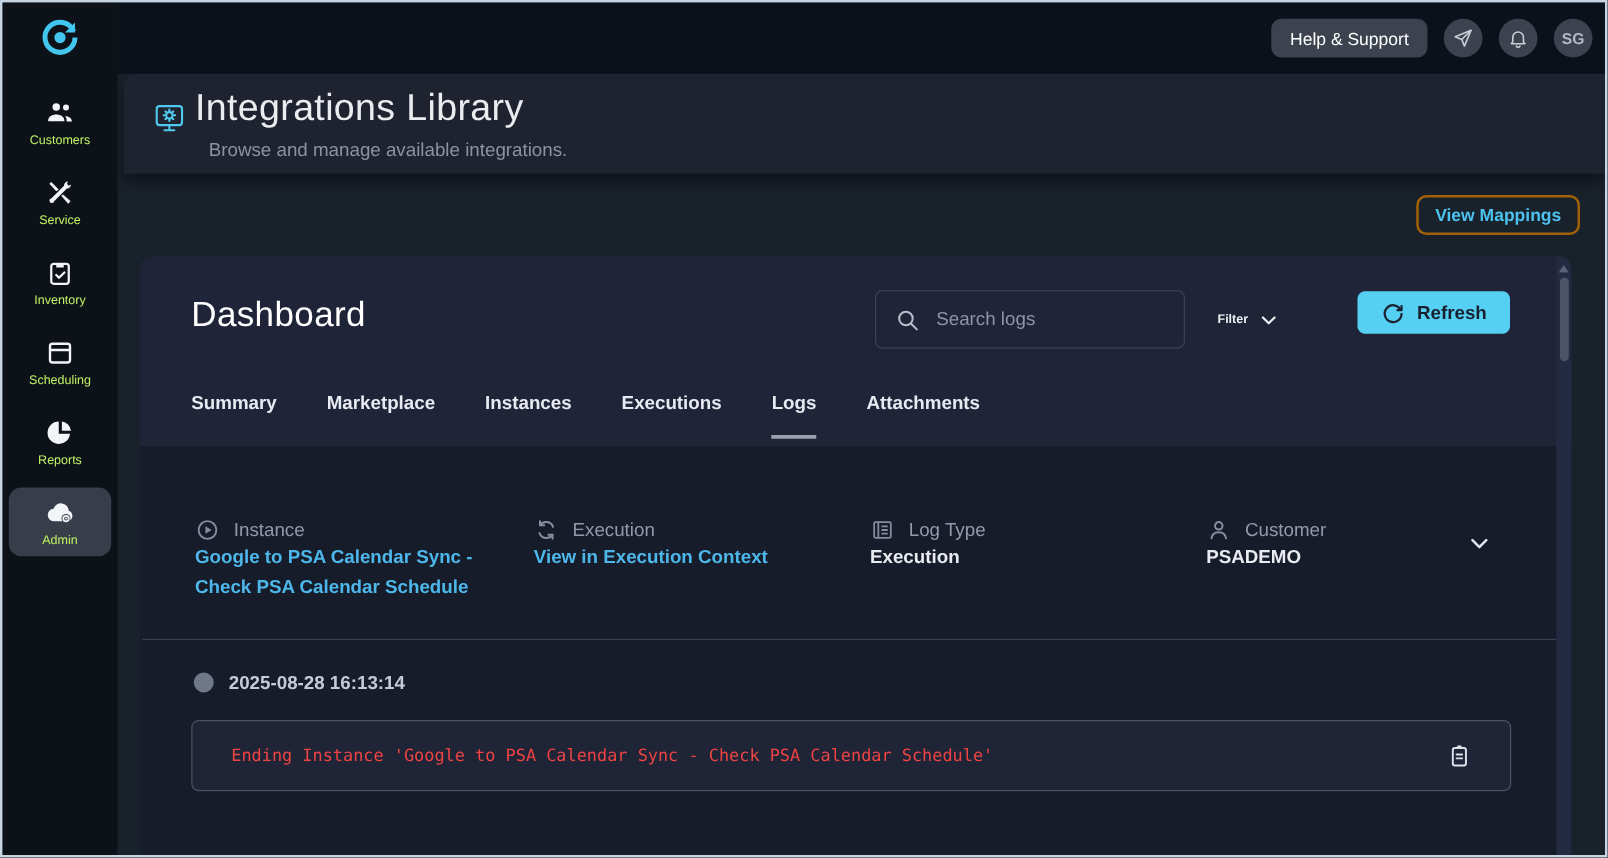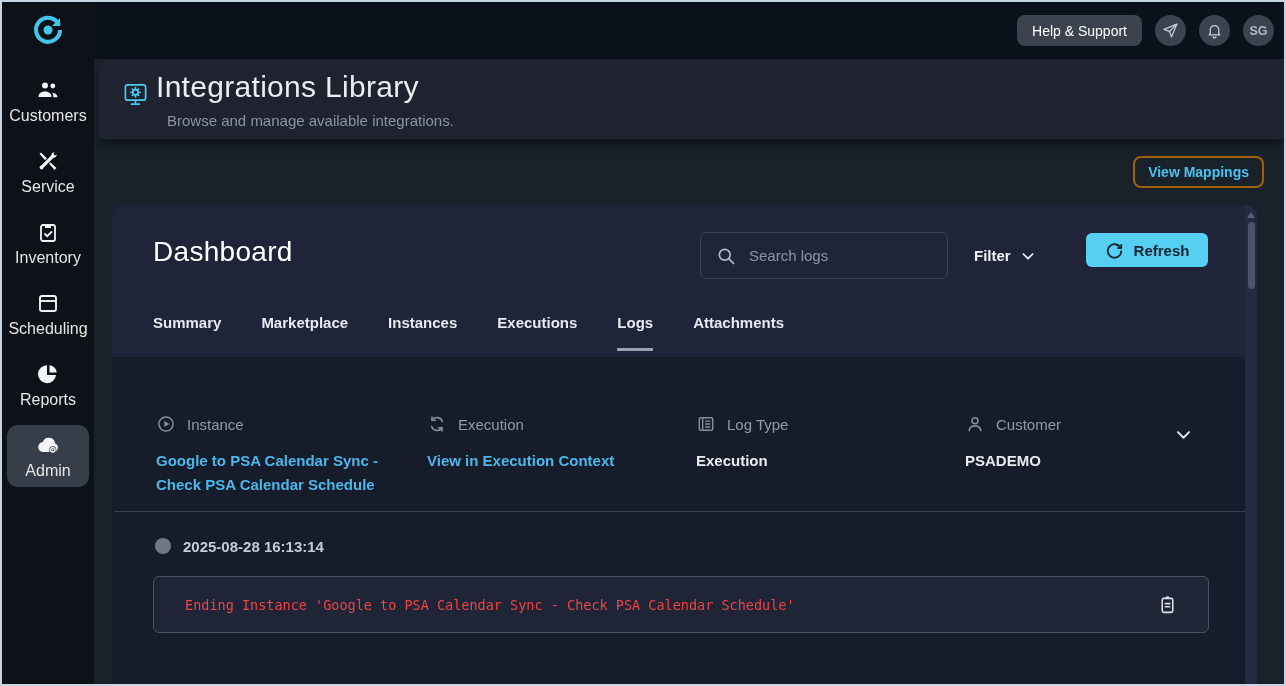--- a/index.html
+++ b/index.html
@@ -20,21 +20,21 @@
   }
   .logo { width:36px; height:36px; margin:10px auto 0; color:#43c6ee; }
   .side-nav { margin-top:22px; display:flex; flex-direction:column; gap:9px; }
   .side-item {
     width:82px; margin:0 auto; padding:8px 0 7px; border-radius:10px;
     display:flex; flex-direction:column; align-items:center; gap:5px;
     color:#f2f4f7; cursor:pointer;
   }
   .side-item.active { background:#373d49; }
   .side-item .ic { width:24px; height:24px; color:#f2f4f7; }
-  .side-item .lbl { font-size:16px; color:#e5e5e5; }
+  .side-item .lbl { font-size:10px; color:#bef264; }
 
   
   .topbar {
     position:absolute; left:92px; right:0; top:0; height:57px;
     background:#0a111b; display:flex; align-items:center; justify-content:flex-end;
     gap:13px; padding-right:10px;
   }
   .help-btn {
     height:31px; padding:0 15px; border:none; border-radius:8px;
     background:#3d434e; color:#ffffff; font-weight:normal; font-size:14px;
@@ -82,21 +82,21 @@
     display:flex; align-items:center; gap:13px; padding-left:15px;
   }
   .search-box .ic { width:20px; height:20px; color:#b6bccb; flex:none; }
   .search-box input {
     background:transparent; border:none; outline:none; width:170px;
     color:#dfe3ec; font-size:15px; font-family:"Liberation Sans", sans-serif;
   }
   .search-box input::placeholder { color:#8d94a6; }
 
   .filter-ctl { position:absolute; left:862px; top:27px; height:47px; display:flex; align-items:center; gap:9px; cursor:pointer; }
-  .filter-ctl .lbl { font-size:15px; font-weight:bold; color:#eef0f4; }
+  .filter-ctl .lbl { font-size:10px; font-weight:bold; color:#eef0f4; }
   .filter-ctl .ic { width:16px; height:16px; color:#eef0f4; }
 
   .refresh-btn {
     position:absolute; left:974px; top:28px; width:122px; height:34px;
     background:#55d0f3; border:none; border-radius:6px;
     display:flex; align-items:center; justify-content:center; gap:10px;
     cursor:pointer; font-family:Liberation Sans, sans-serif;
   }
   .refresh-btn .ic { width:19px; height:19px; color:#1b2332; }
   .refresh-btn .lbl { font-size:15px; font-weight:bold; color:#182130; }
@@ -105,21 +105,21 @@
   .tab { font-size:15px; font-weight:bold; color:#e7eaf1; padding-bottom:17px; cursor:pointer; border-bottom:3px solid transparent; }
   .tab.active { border-bottom-color:#9aa0ad; }
 
   
   .card-body { position:absolute; left:0; right:0; top:152px; bottom:0; background:#161c29; }
 
   .ctx-field { position:absolute; top:57px; }
   .ctx-field .head { display:flex; align-items:center; gap:11px; }
   .ctx-field .head .ic { width:20px; height:20px; color:#868da0; }
   .ctx-field .head .lbl { font-size:15px; color:#9199ab; }
-  .ctx-field .val { margin-top:15px; font-size:15px; font-weight:bold; color:#e9ebf1; line-height:1.6; }
+  .ctx-field .val { font-size:15px; font-weight:bold; color:#e9ebf1; line-height:1.6; }
   .ctx-field .val.link { color:#4db7ea; cursor:pointer; }
   .ctx-field.f-instance { left:44px; } .ctx-field.f-instance .val { max-width:228px; }
   .ctx-field.f-execution { left:315px; }
   .ctx-field.f-logtype { left:584px; }
   .ctx-field.f-customer { left:853px; }
   .ctx-collapse { position:absolute; left:1062px; top:68px; width:19px; height:19px; color:#dfe3ea; cursor:pointer; }
 
   .ctx-divider { position:absolute; top:154px; left:2px; right:12px; height:1px; background:#3a4050; }
 
   .tl-dot { position:absolute; left:43px; top:181px; width:16px; height:16px; border-radius:50%; background:#707788; }

